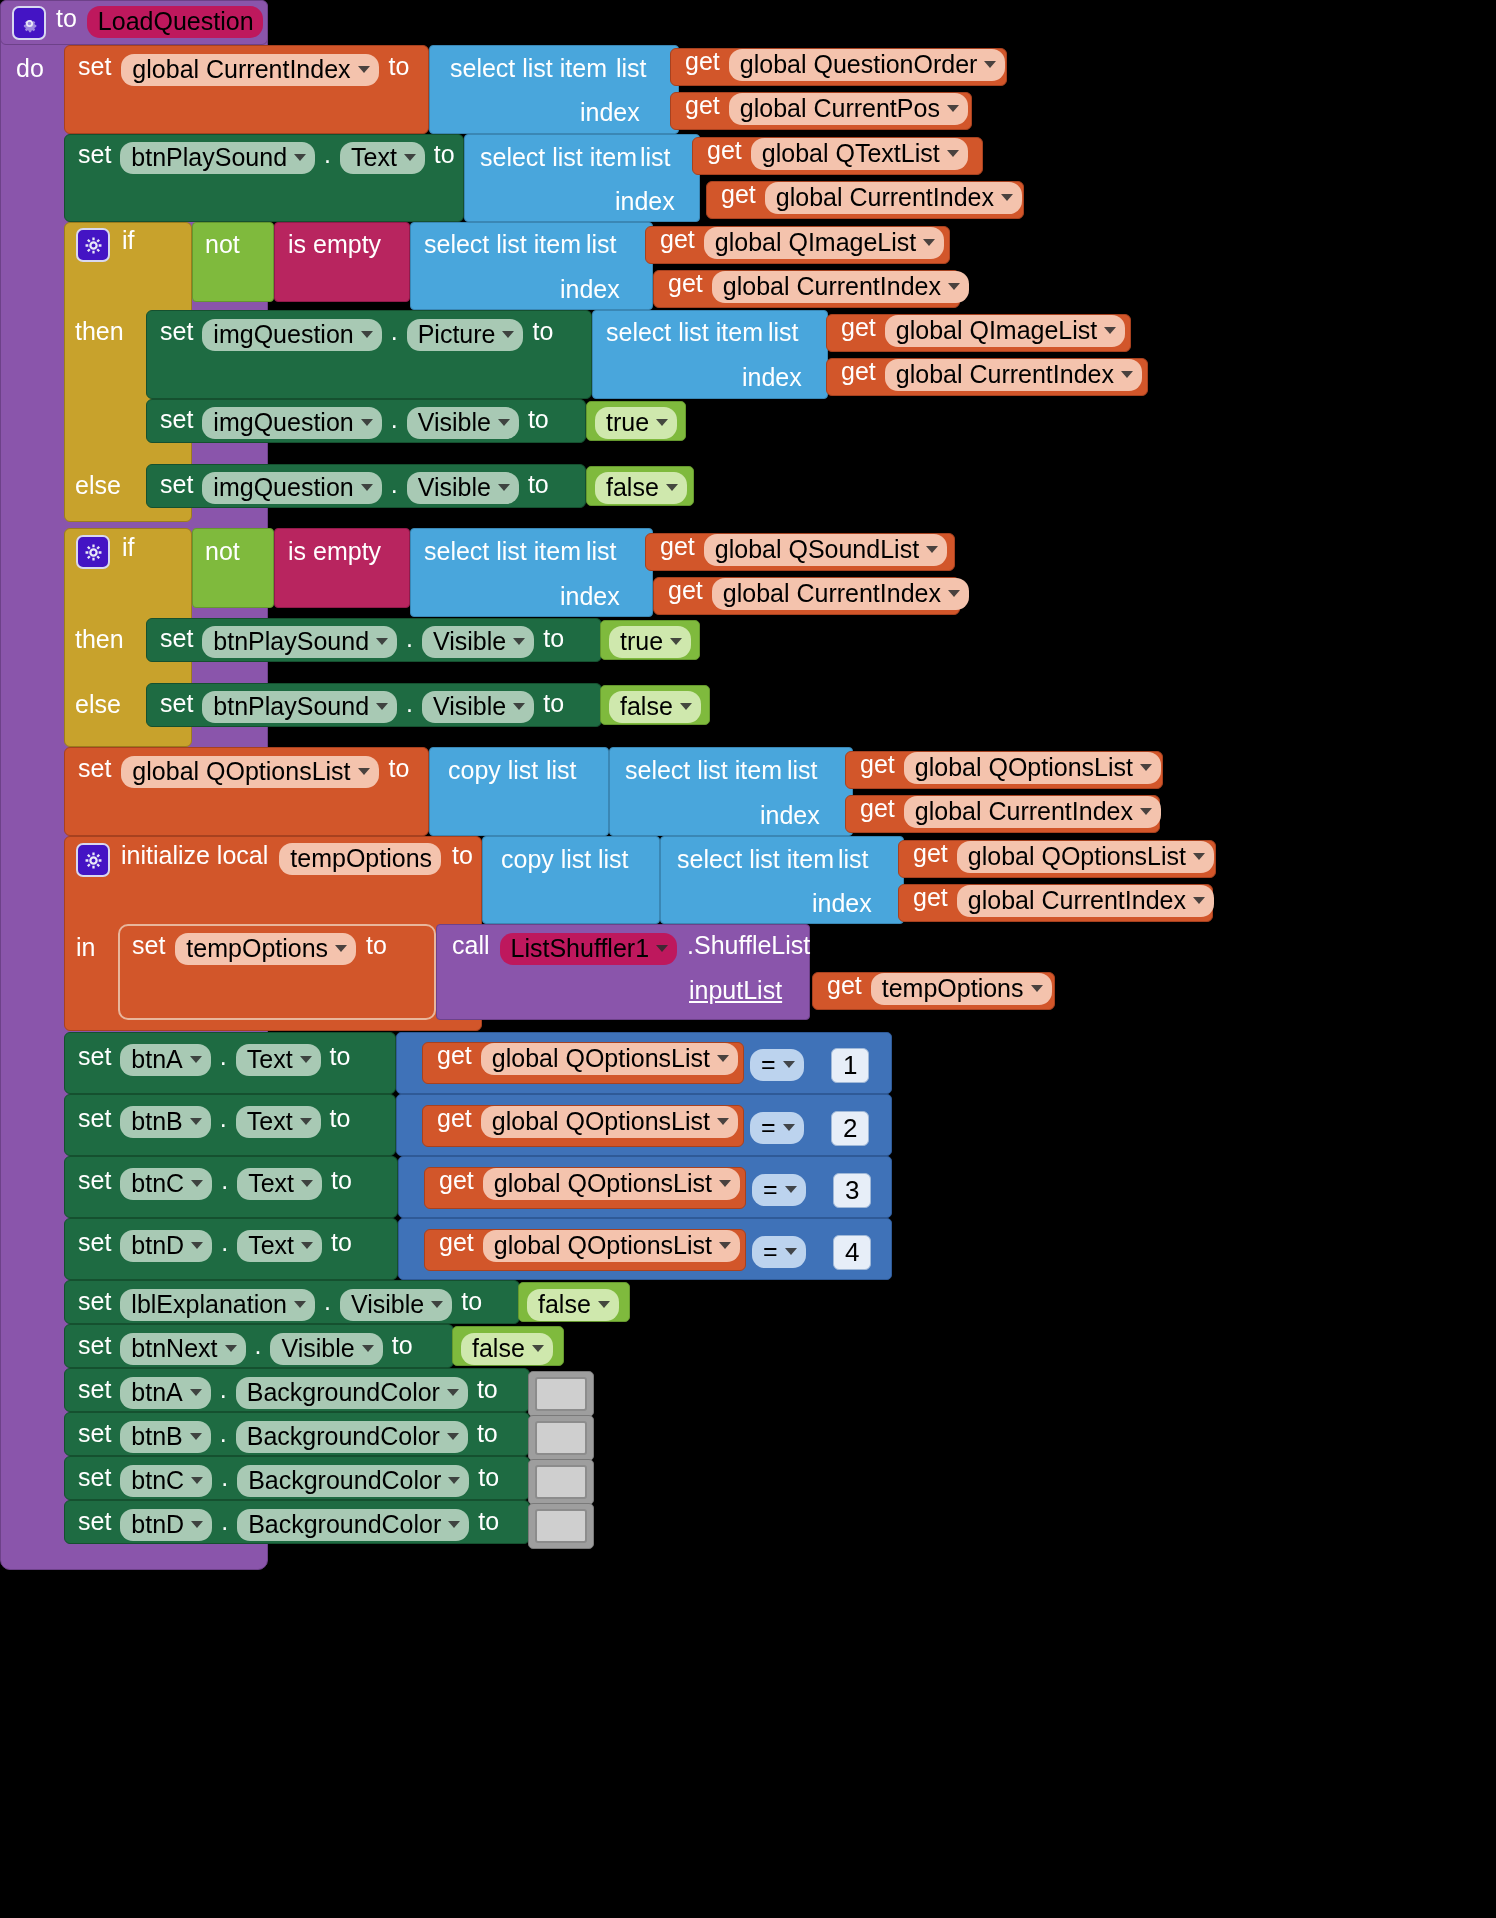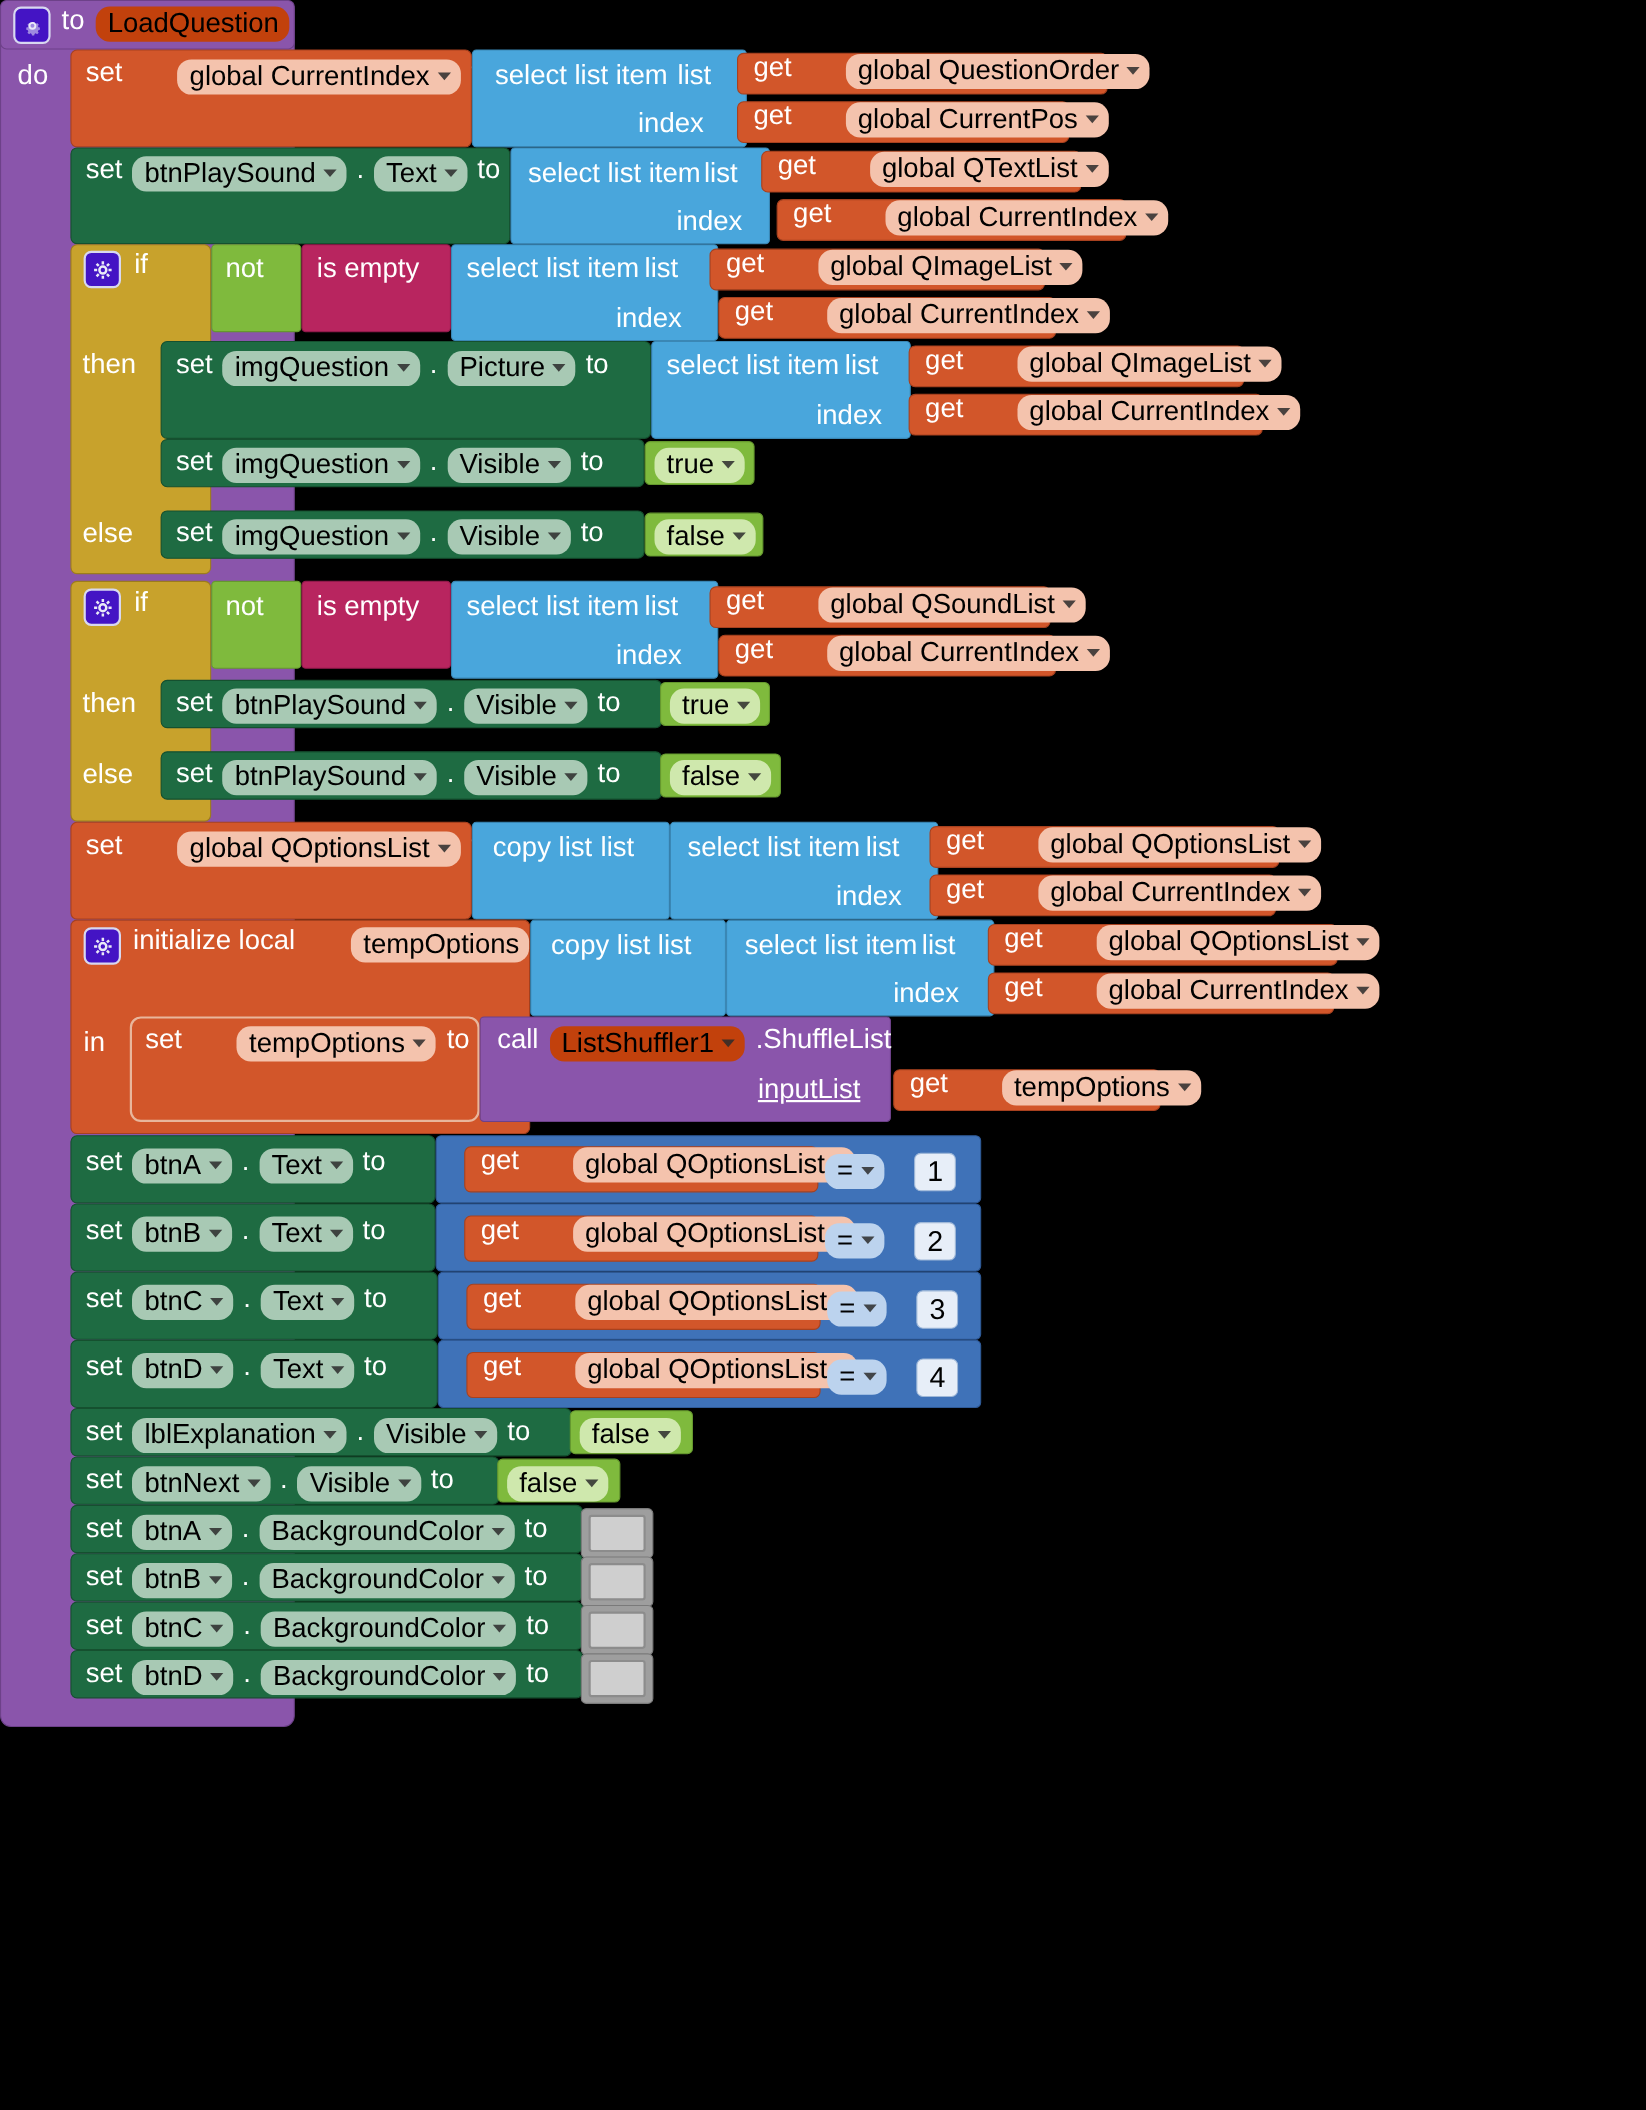--- a/index.html
+++ b/index.html
@@ -15,23 +15,23 @@
   
   .fld{display:inline-flex;align-items:center;gap:7px;border-radius:13px;
        padding:3px 9px 4px 11px;font-size:25px;line-height:1;color:#000;
        white-space:nowrap;}
   .caret{width:0;height:0;border-left:6px solid transparent;
          border-right:6px solid transparent;border-top:7px solid #2b2b2b;
          opacity:.85;display:inline-block;}
 
   
   .c-proc   {background:#8a55ab;border:1px solid #6d4189;}
-  .c-proc-f {background:#c2410c;}
+  .c-proc-f {background:#be185d;}
   .c-var    {background:#d2562a;border:1px solid #a7411f;}
-  .c-var-f  {background:#f4c3ad;margin-left:40px;}
+  .c-var-f  {background:#f4c3ad;}
   .c-set    {background:#1e6b42;border:1px solid #15502f;}
   .c-set-f  {background:#a8c9b4;}
   .c-ctrl   {background:#c8a22c;border:1px solid #9c7c1c;}
   .c-list   {background:#49a6dc;border:1px solid #3a87b5;}
   .c-logic  {background:#7fba3d;border:1px solid #65982e;}
   .c-logic-f{background:#cfe8ad;}
   .c-text   {background:#b8255f;border:1px solid #921a4b;}
   .c-math-f {background:#bcd3ee;}
   .c-comp   {background:#3f72b8;border:1px solid #2f5a97;}
 

